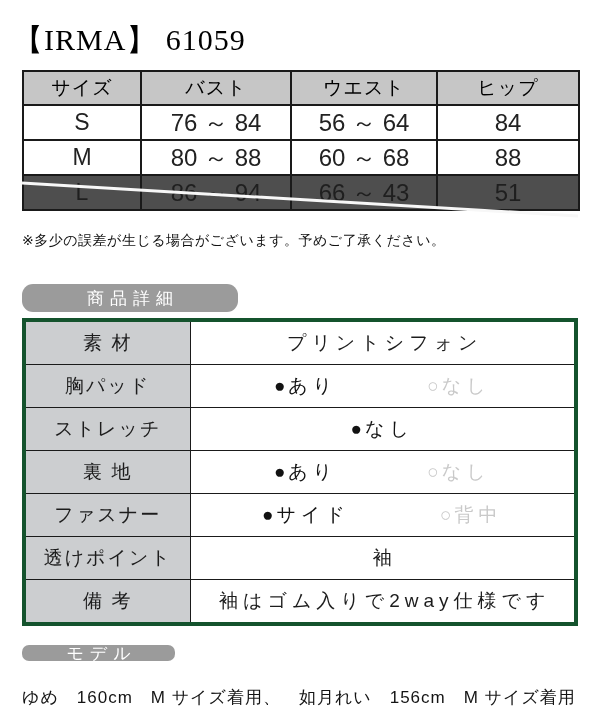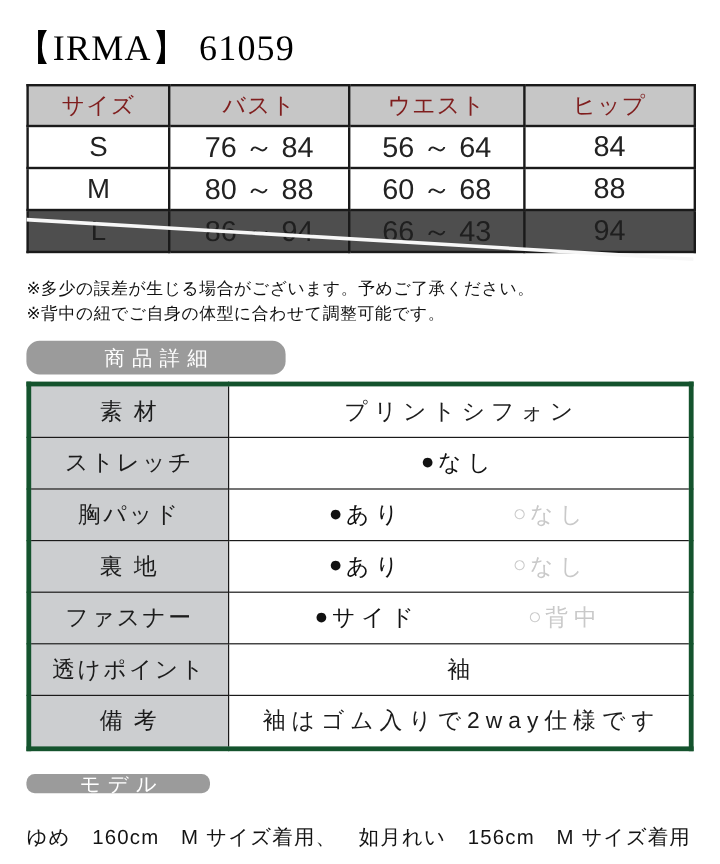--- a/index.html
+++ b/index.html
@@ -22,21 +22,21 @@
   table.size { border-collapse: collapse; width: 556px; table-layout: fixed; }
   table.size col.c1 { width: 118px; }
   table.size col.c2 { width: 150px; }
   table.size col.c3 { width: 146px; }
   table.size col.c4 { width: 142px; }
   table.size th, table.size td {
     border: 2px solid #1a1a1a; text-align: center; padding: 0;
   }
   table.size th {
     background: #c6c6c6; height: 32px;
-    font-size: 19px; font-weight: normal; color: #7f1d1d; letter-spacing: 1px; font-family: Liberation Mono, monospace;
+    font-size: 19px; font-weight: normal; color: #000000; letter-spacing: 1px; font-family: Liberation Mono, monospace;
   }
   table.size td { height: 33px; font-size: 24px; color: #222; }
   table.size td.size-letter { font-size: 23px; }
   tr.soldout td { background: #4e4e4e; color: #1f1f1f; }
   svg.strike { position: absolute; left: 0; top: 0; pointer-events: none; }
 
   
   .notes { left: 22px; top: 230px; font-size: 14px; line-height: 21px; color: #111; letter-spacing: 0.5px; }
 
   
@@ -100,73 +100,72 @@
       <tr>
         <td class="size-letter">M</td>
         <td>80 ～ 88</td>
         <td>60 ～ 68</td>
         <td>88</td>
       </tr>
       <tr class="soldout">
         <td class="size-letter">L</td>
         <td>86 ～ 94</td>
         <td>66 ～ 43</td>
-        <td>94</td>
+        <td>51</td>
       </tr>
     </tbody>
   </table>
   <svg class="strike" width="556" height="150" viewBox="0 0 556 150">
     <line x1="0" y1="113" x2="556" y2="146" stroke="#f7f7f7" stroke-width="3"></line>
   </svg>
 </div>
 
 <div class="abs notes">
   <div>※多少の誤差が生じる場合がございます。予めご了承ください。</div>
-  <div>※背中の紐でご自身の体型に合わせて調整可能です。</div>
 </div>
 
 <div class="abs badge b-detail">商品詳細</div>
 
 <table class="detail">
   <colgroup>
       <col class="lab">
       <col>
     </colgroup>
   <tbody>
     <tr>
       <th>素 材</th>
       <td>プリントシフォン</td>
     </tr>
     <tr>
-      <th>ストレッチ</th>
-      <td>
-        <div class="opts">
-          <span class="opt selected">
-            <span class="marker">●</span>
-            <span>なし</span>
-          </span>
-        </div>
-      </td>
-    </tr>
-    <tr>
       <th>胸パッド</th>
       <td>
         <div class="opts">
           <span class="opt selected">
             <span class="marker">●</span>
             <span>あり</span>
           </span>
           <span class="opt unselected">
             <span class="marker">○</span>
             <span>なし</span>
           </span>
         </div>
       </td>
     </tr>
     <tr>
+      <th>ストレッチ</th>
+      <td>
+        <div class="opts">
+          <span class="opt selected">
+            <span class="marker">●</span>
+            <span>なし</span>
+          </span>
+        </div>
+      </td>
+    </tr>
+    <tr>
       <th>裏 地</th>
       <td>
         <div class="opts">
           <span class="opt selected">
             <span class="marker">●</span>
             <span>あり</span>
           </span>
           <span class="opt unselected">
             <span class="marker">○</span>
             <span>なし</span>

